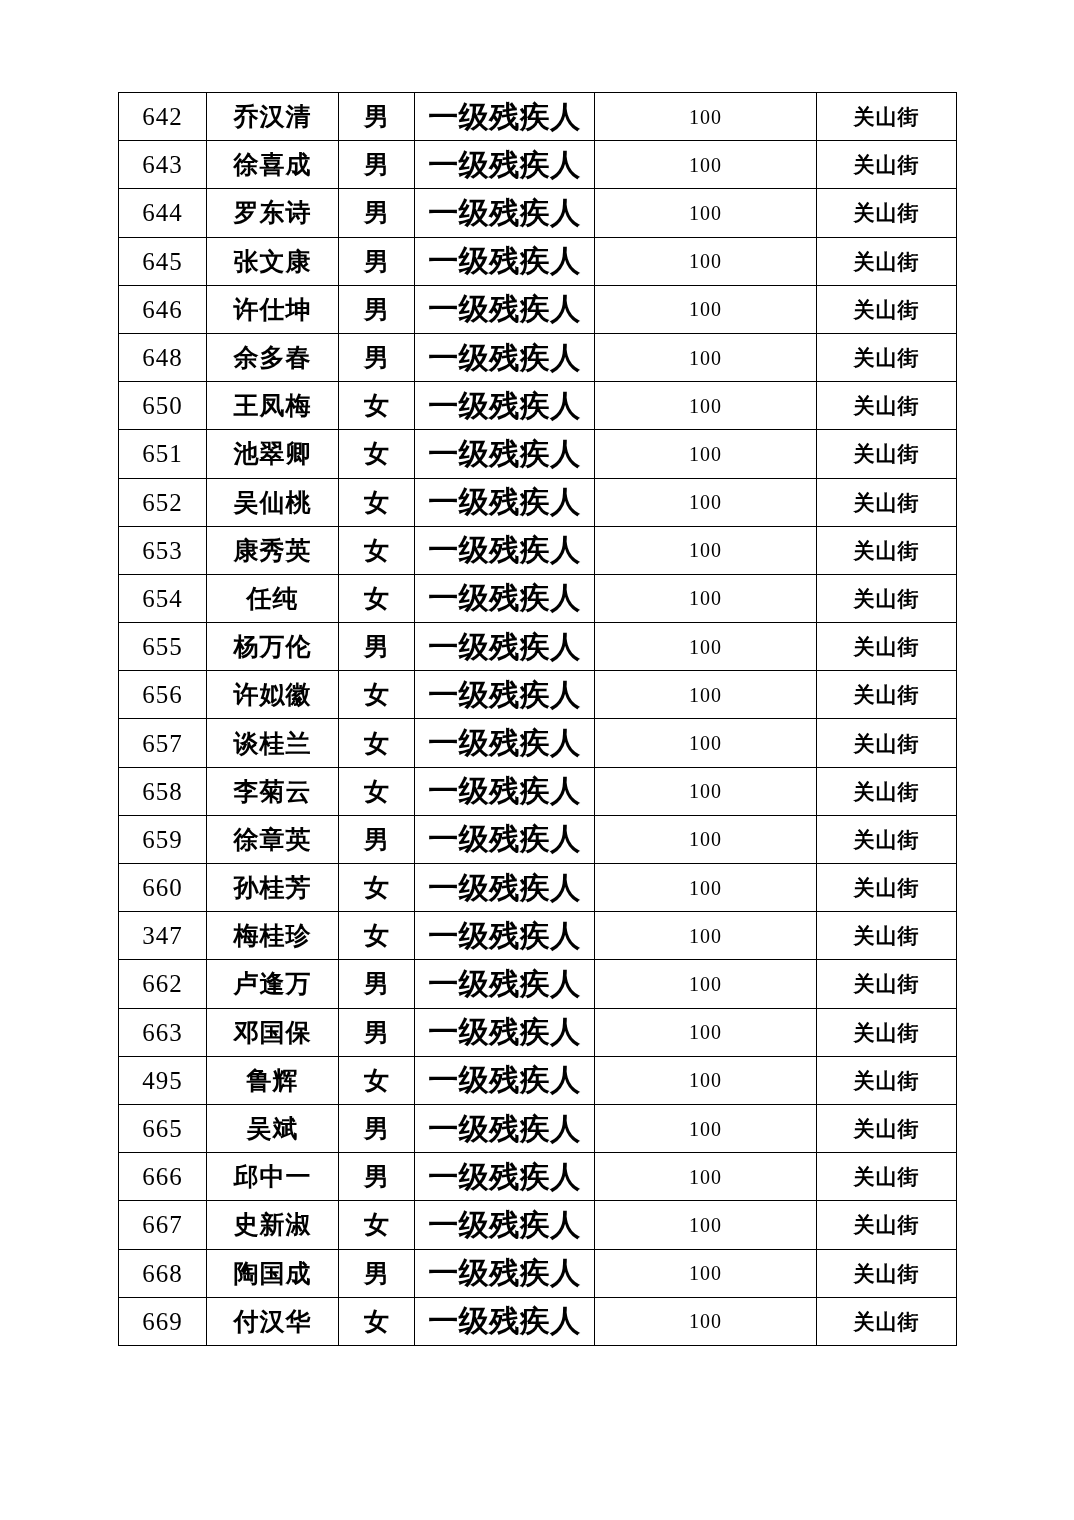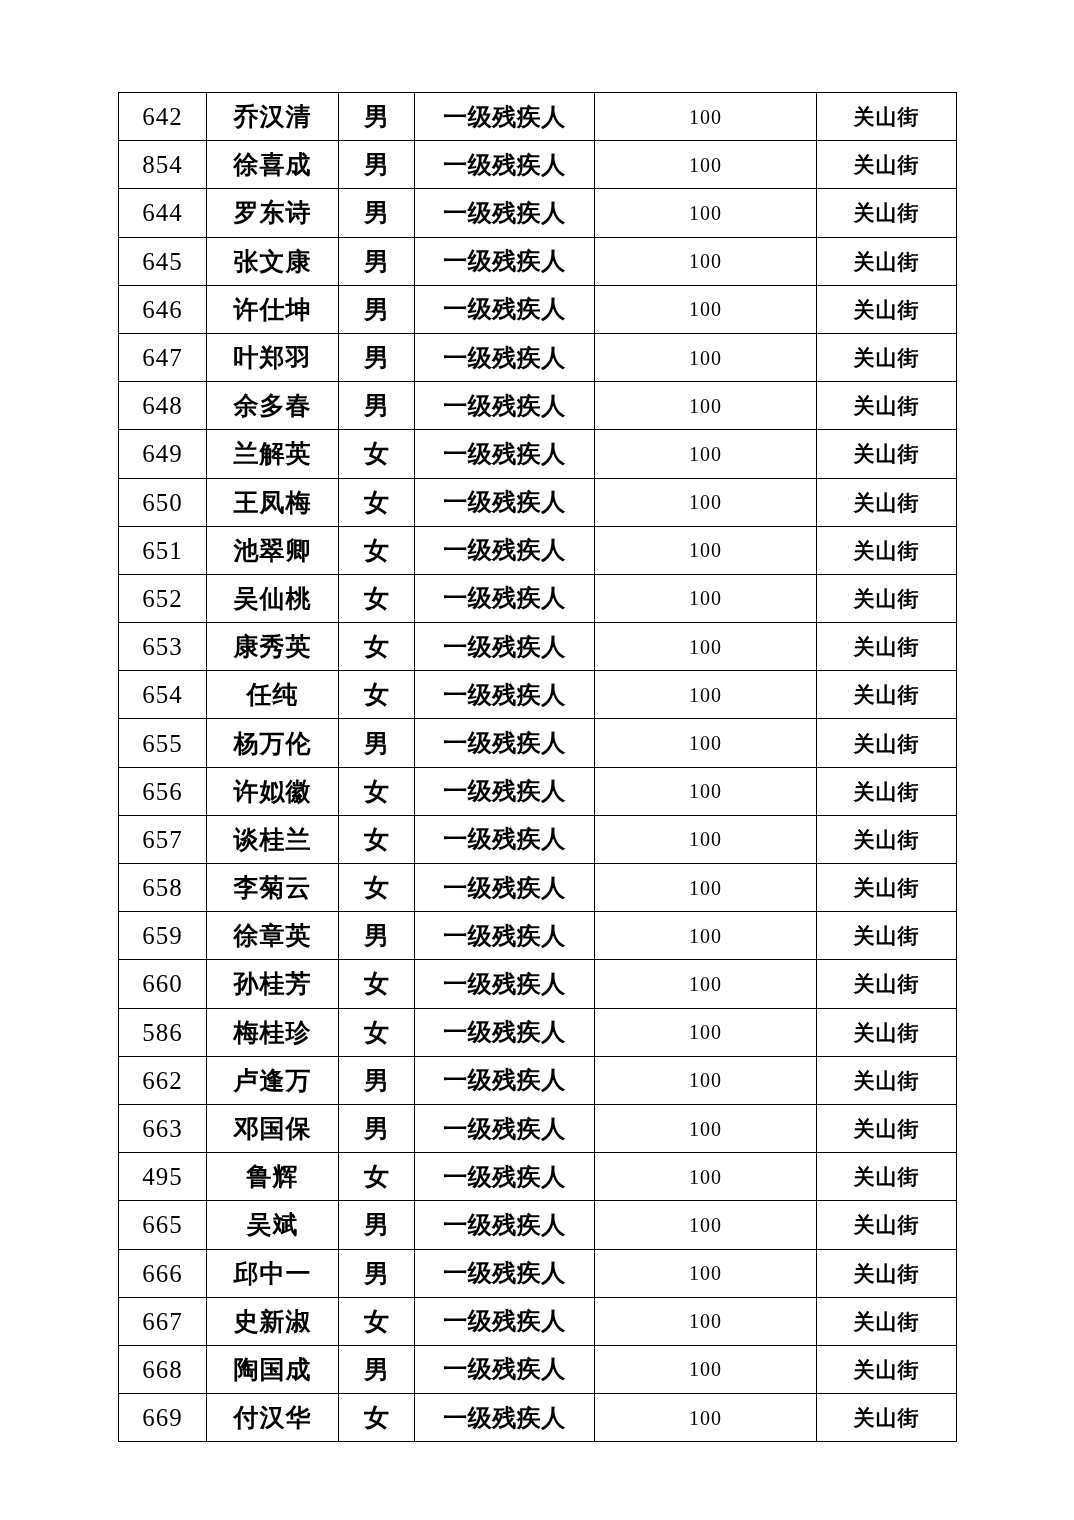--- a/index.html
+++ b/index.html
@@ -53,21 +53,21 @@
     font-weight: 600;
     letter-spacing: 1px;
   }
   .cell-sex {
     font-family: "DejaVu Serif", "Liberation Serif", serif;
     font-size: 25px;
     font-weight: 600;
   }
   .cell-cat {
     font-family: Liberation Serif, serif;
-    font-size: 24px;
+    font-size: 30px;
     font-weight: 600;
     letter-spacing: 0.5px;
   }
   .cell-amt {
     font-family: "Liberation Serif", "DejaVu Serif", serif;
     font-size: 20px;
     letter-spacing: 1px;
   }
   .cell-area {
     font-family: "DejaVu Serif", "Liberation Serif", serif;
@@ -92,21 +92,21 @@
     <tbody>
         <tr>
           <td class="cell-index">642</td>
           <td class="cell-name">乔汉清</td>
           <td class="cell-sex">男</td>
           <td class="cell-cat">一级残疾人</td>
           <td class="cell-amt">100</td>
           <td class="cell-area">关山街</td>
         </tr>
         <tr>
-          <td class="cell-index">854</td>
+          <td class="cell-index">643</td>
           <td class="cell-name">徐喜成</td>
           <td class="cell-sex">男</td>
           <td class="cell-cat">一级残疾人</td>
           <td class="cell-amt">100</td>
           <td class="cell-area">关山街</td>
         </tr>
         <tr>
           <td class="cell-index">644</td>
           <td class="cell-name">罗东诗</td>
           <td class="cell-sex">男</td>
@@ -124,44 +124,28 @@
         </tr>
         <tr>
           <td class="cell-index">646</td>
           <td class="cell-name">许仕坤</td>
           <td class="cell-sex">男</td>
           <td class="cell-cat">一级残疾人</td>
           <td class="cell-amt">100</td>
           <td class="cell-area">关山街</td>
         </tr>
         <tr>
-          <td class="cell-index">647</td>
-          <td class="cell-name">叶郑羽</td>
-          <td class="cell-sex">男</td>
-          <td class="cell-cat">一级残疾人</td>
-          <td class="cell-amt">100</td>
-          <td class="cell-area">关山街</td>
-        </tr>
-        <tr>
           <td class="cell-index">648</td>
           <td class="cell-name">余多春</td>
           <td class="cell-sex">男</td>
           <td class="cell-cat">一级残疾人</td>
           <td class="cell-amt">100</td>
           <td class="cell-area">关山街</td>
         </tr>
         <tr>
-          <td class="cell-index">649</td>
-          <td class="cell-name">兰解英</td>
-          <td class="cell-sex">女</td>
-          <td class="cell-cat">一级残疾人</td>
-          <td class="cell-amt">100</td>
-          <td class="cell-area">关山街</td>
-        </tr>
-        <tr>
           <td class="cell-index">650</td>
           <td class="cell-name">王凤梅</td>
           <td class="cell-sex">女</td>
           <td class="cell-cat">一级残疾人</td>
           <td class="cell-amt">100</td>
           <td class="cell-area">关山街</td>
         </tr>
         <tr>
           <td class="cell-index">651</td>
           <td class="cell-name">池翠卿</td>
@@ -236,21 +220,21 @@
         </tr>
         <tr>
           <td class="cell-index">660</td>
           <td class="cell-name">孙桂芳</td>
           <td class="cell-sex">女</td>
           <td class="cell-cat">一级残疾人</td>
           <td class="cell-amt">100</td>
           <td class="cell-area">关山街</td>
         </tr>
         <tr>
-          <td class="cell-index">586</td>
+          <td class="cell-index">347</td>
           <td class="cell-name">梅桂珍</td>
           <td class="cell-sex">女</td>
           <td class="cell-cat">一级残疾人</td>
           <td class="cell-amt">100</td>
           <td class="cell-area">关山街</td>
         </tr>
         <tr>
           <td class="cell-index">662</td>
           <td class="cell-name">卢逢万</td>
           <td class="cell-sex">男</td>

